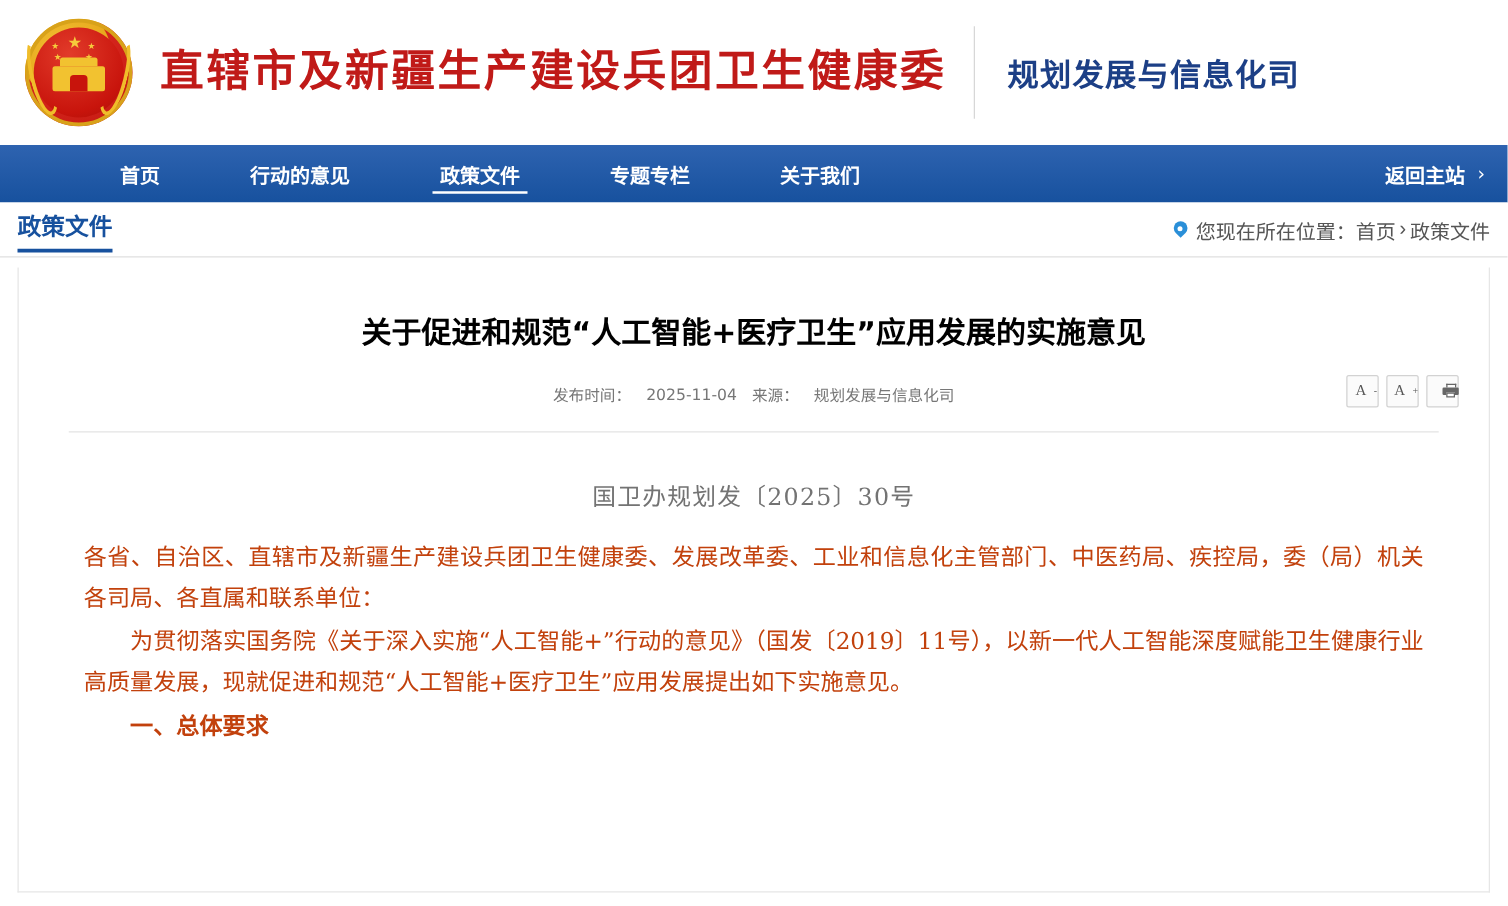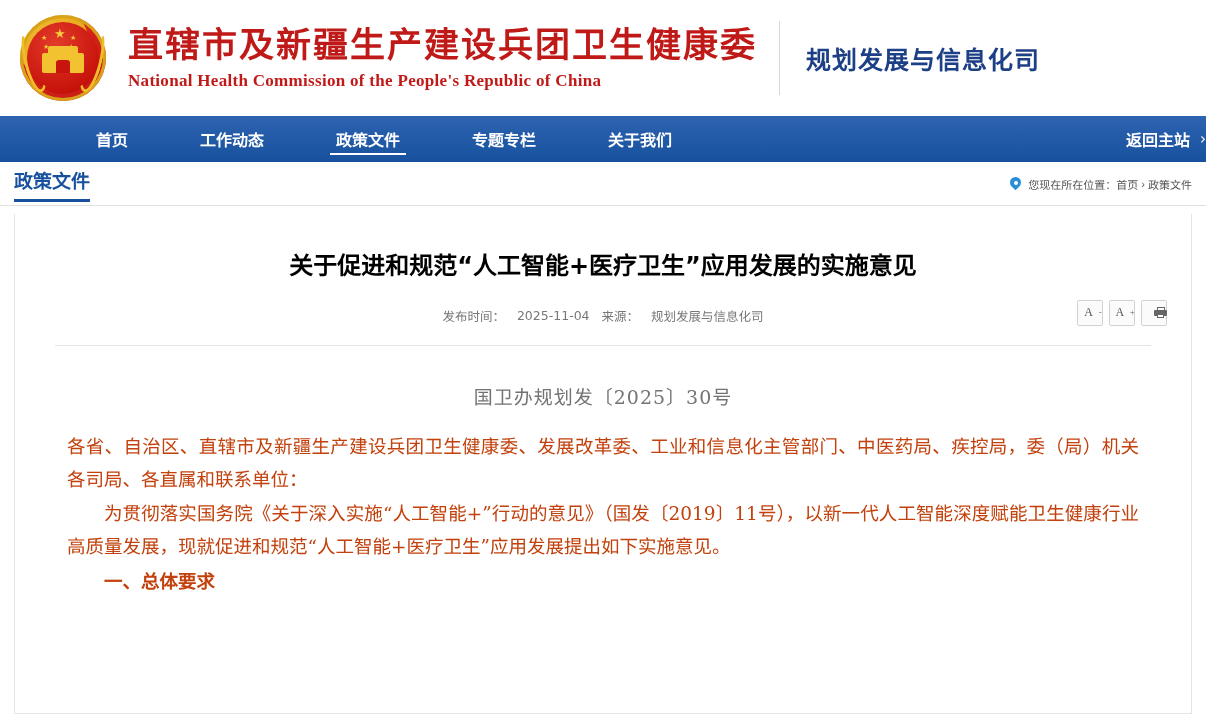--- a/index.html
+++ b/index.html
@@ -167,20 +167,21 @@
     height: 2px;
     background: #ffffff;
   }
   .nav-right {
     margin-left: auto;
     display: flex;
     align-items: center;
     color: #ffffff;
     font-size: 16px;
     font-weight: bold;
+    padding-right: 18px;
     cursor: pointer;
     font-family: "DejaVu Sans", "Liberation Sans", sans-serif;
   }
   .nav-right .chev {
     margin-left: 10px;
     font-size: 15px;
     font-weight: normal;
   }
 
   
@@ -200,21 +201,21 @@
     color: #17519e;
     border-bottom: 3px solid #17519e;
     padding-bottom: 6px;
     margin-left: 0px;
     font-family: "DejaVu Sans", "Liberation Sans", sans-serif;
   }
   .crumb-right {
     margin-left: auto;
     display: flex;
     align-items: center;
-    font-size: 11px;
+    font-size: 16px;
     color: #555555;
     font-family: Liberation Sans, sans-serif;
     justify-content: center;
   }
   .pin-icon {
     width: 11px;
     height: 13px;
     margin-right: 7px;
     position: relative;
   }
@@ -366,32 +367,31 @@
       <span class="star" style="left:1px; top:4px; font-size:7px;">★</span>
       <span class="star" style="left:30px; top:4px; font-size:7px;">★</span>
       <span class="star" style="left:3px; top:13px; font-size:7px;">★</span>
       <span class="star" style="left:28px; top:13px; font-size:7px;">★</span>
     </div>
     <div class="gate"></div>
   </div>
 
   <div class="title-block">
     <div class="title-cn">直辖市及新疆生产建设兵团卫生健康委</div>
-    <div class="title-en">National Health Commission of the People's  Republic of China</div>
   </div>
 
   <div class="divider-v"></div>
 
   <div class="subtitle">规划发展与信息化司</div>
 </div>
 
 <div class="nav">
   <div class="nav-inner">
     <div class="nav-item">首页</div>
-    <div class="nav-item">工作动态</div>
+    <div class="nav-item">行动的意见</div>
     <div class="nav-item active">政策文件</div>
     <div class="nav-item">专题专栏</div>
     <div class="nav-item">关于我们</div>
     <div class="nav-right">
       <span>返回主站</span>
       <span class="chev">›</span>
     </div>
   </div>
 </div>
 

